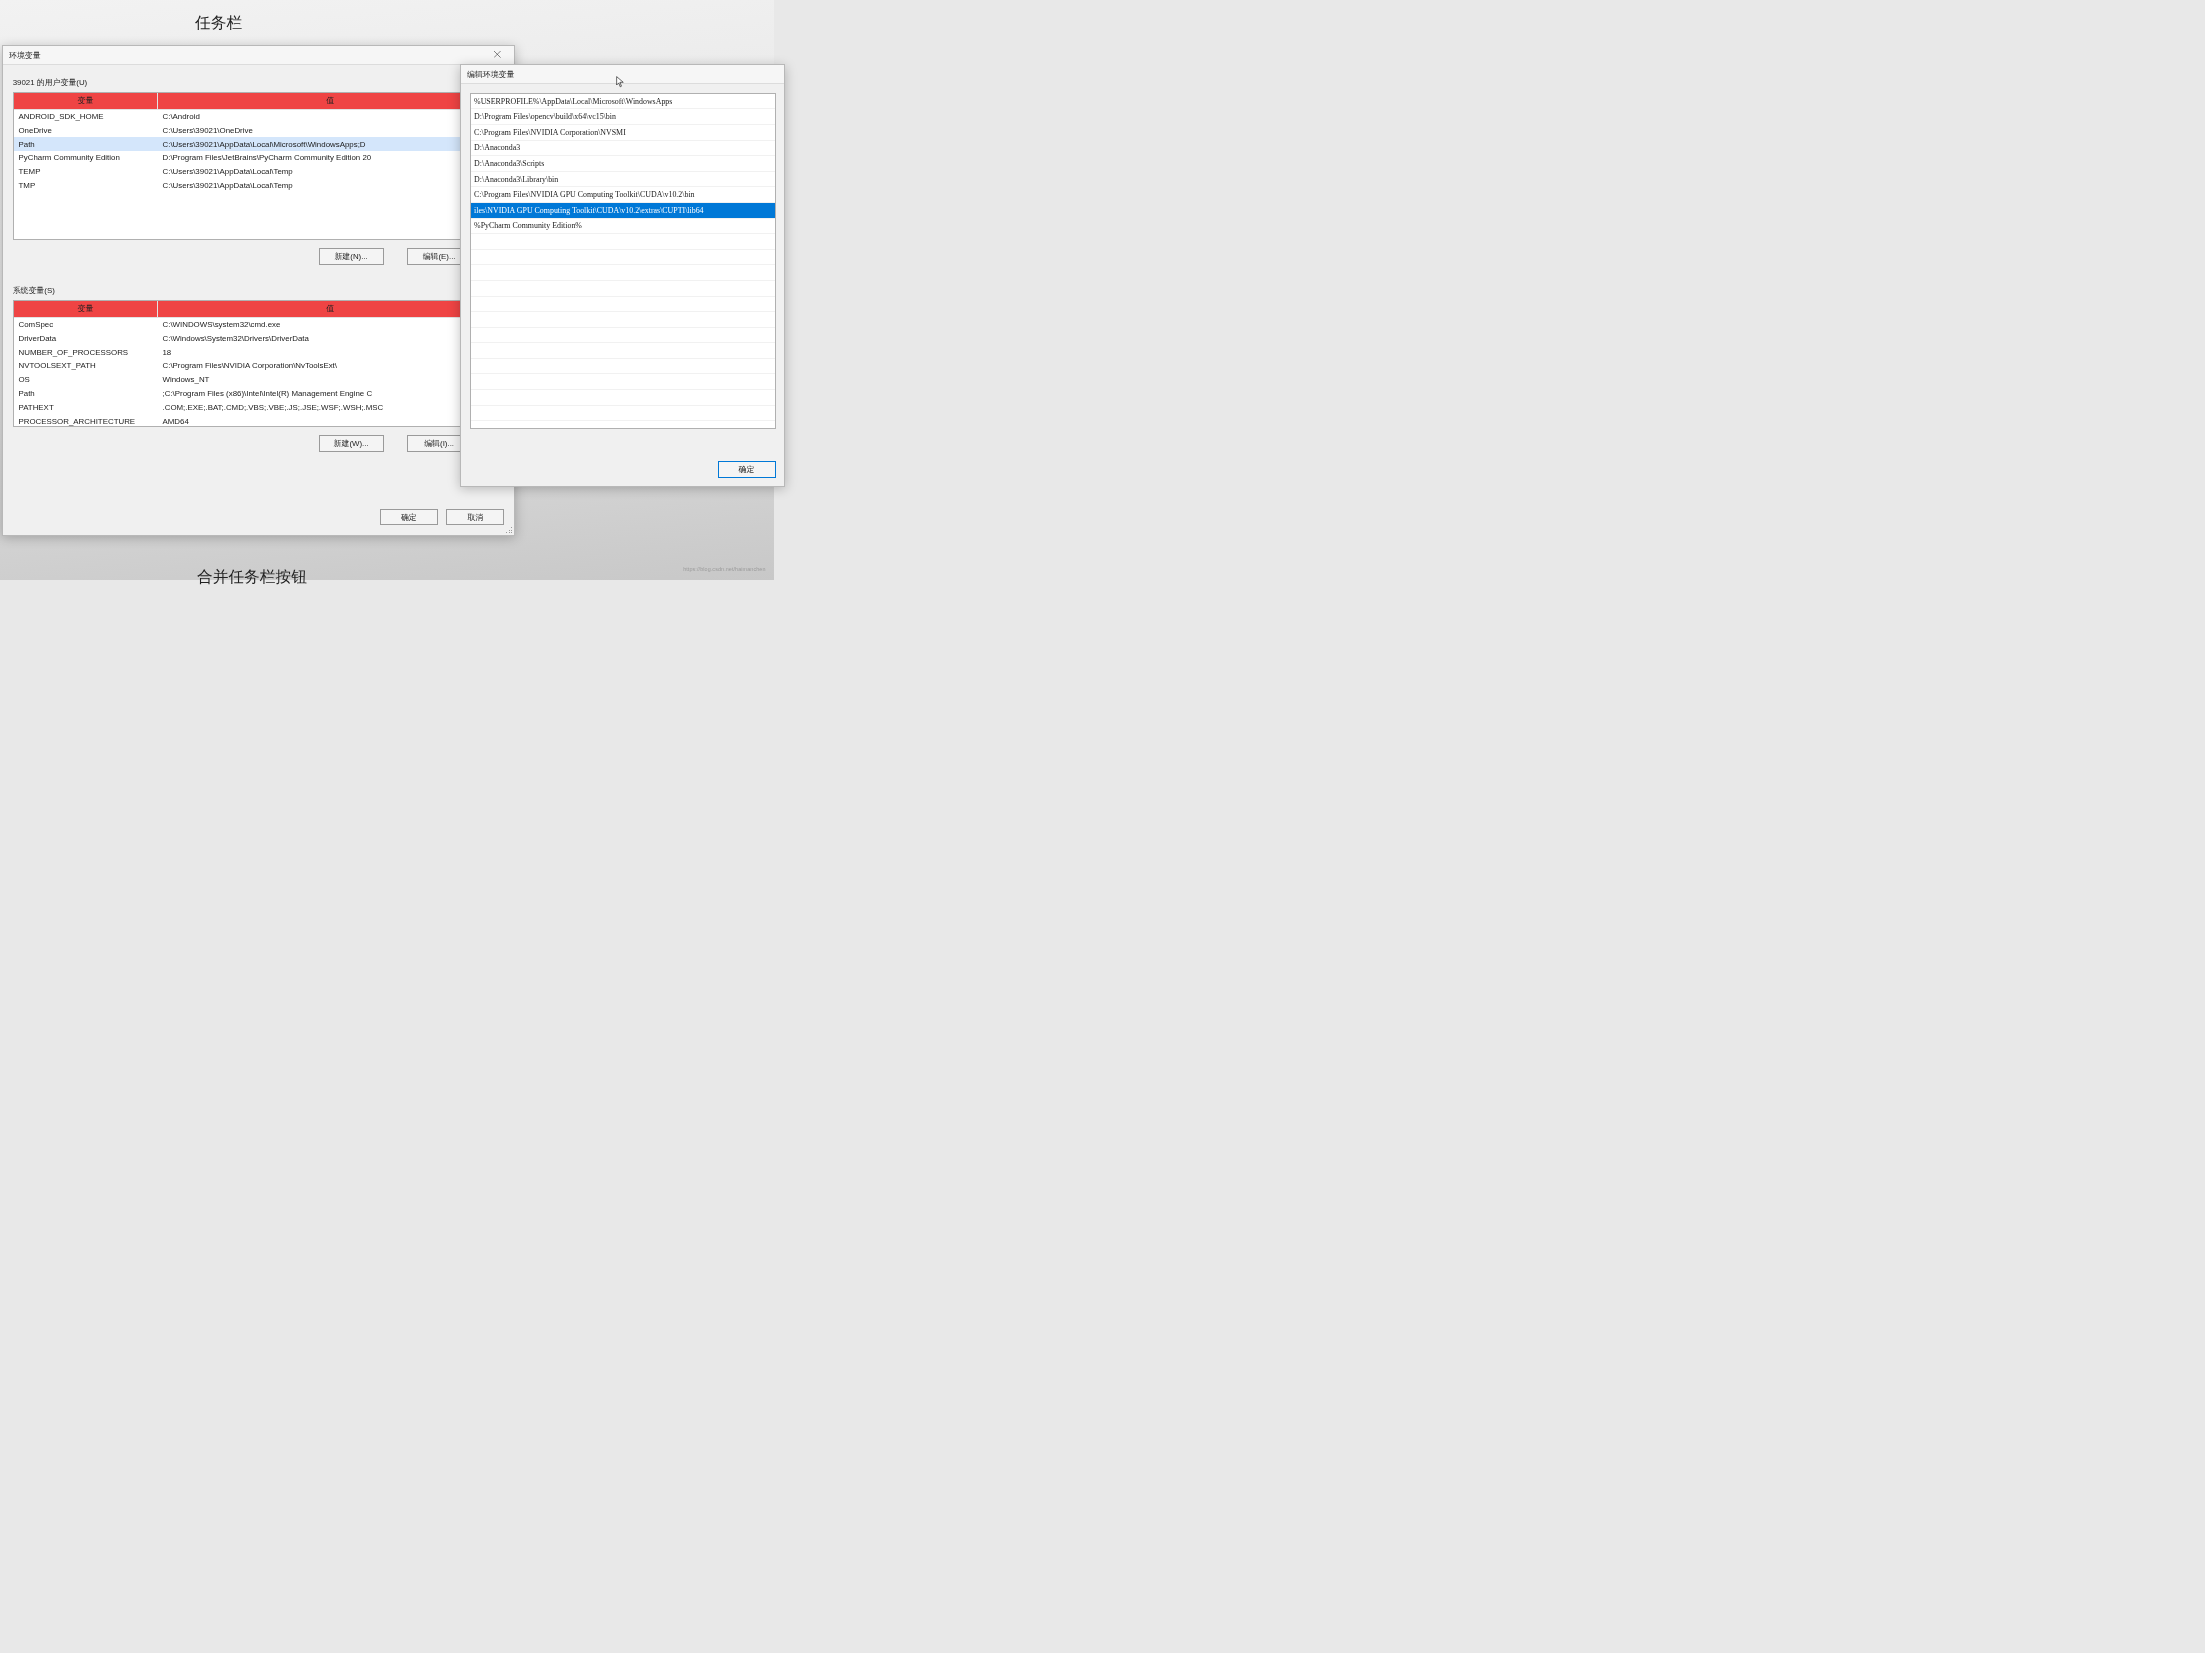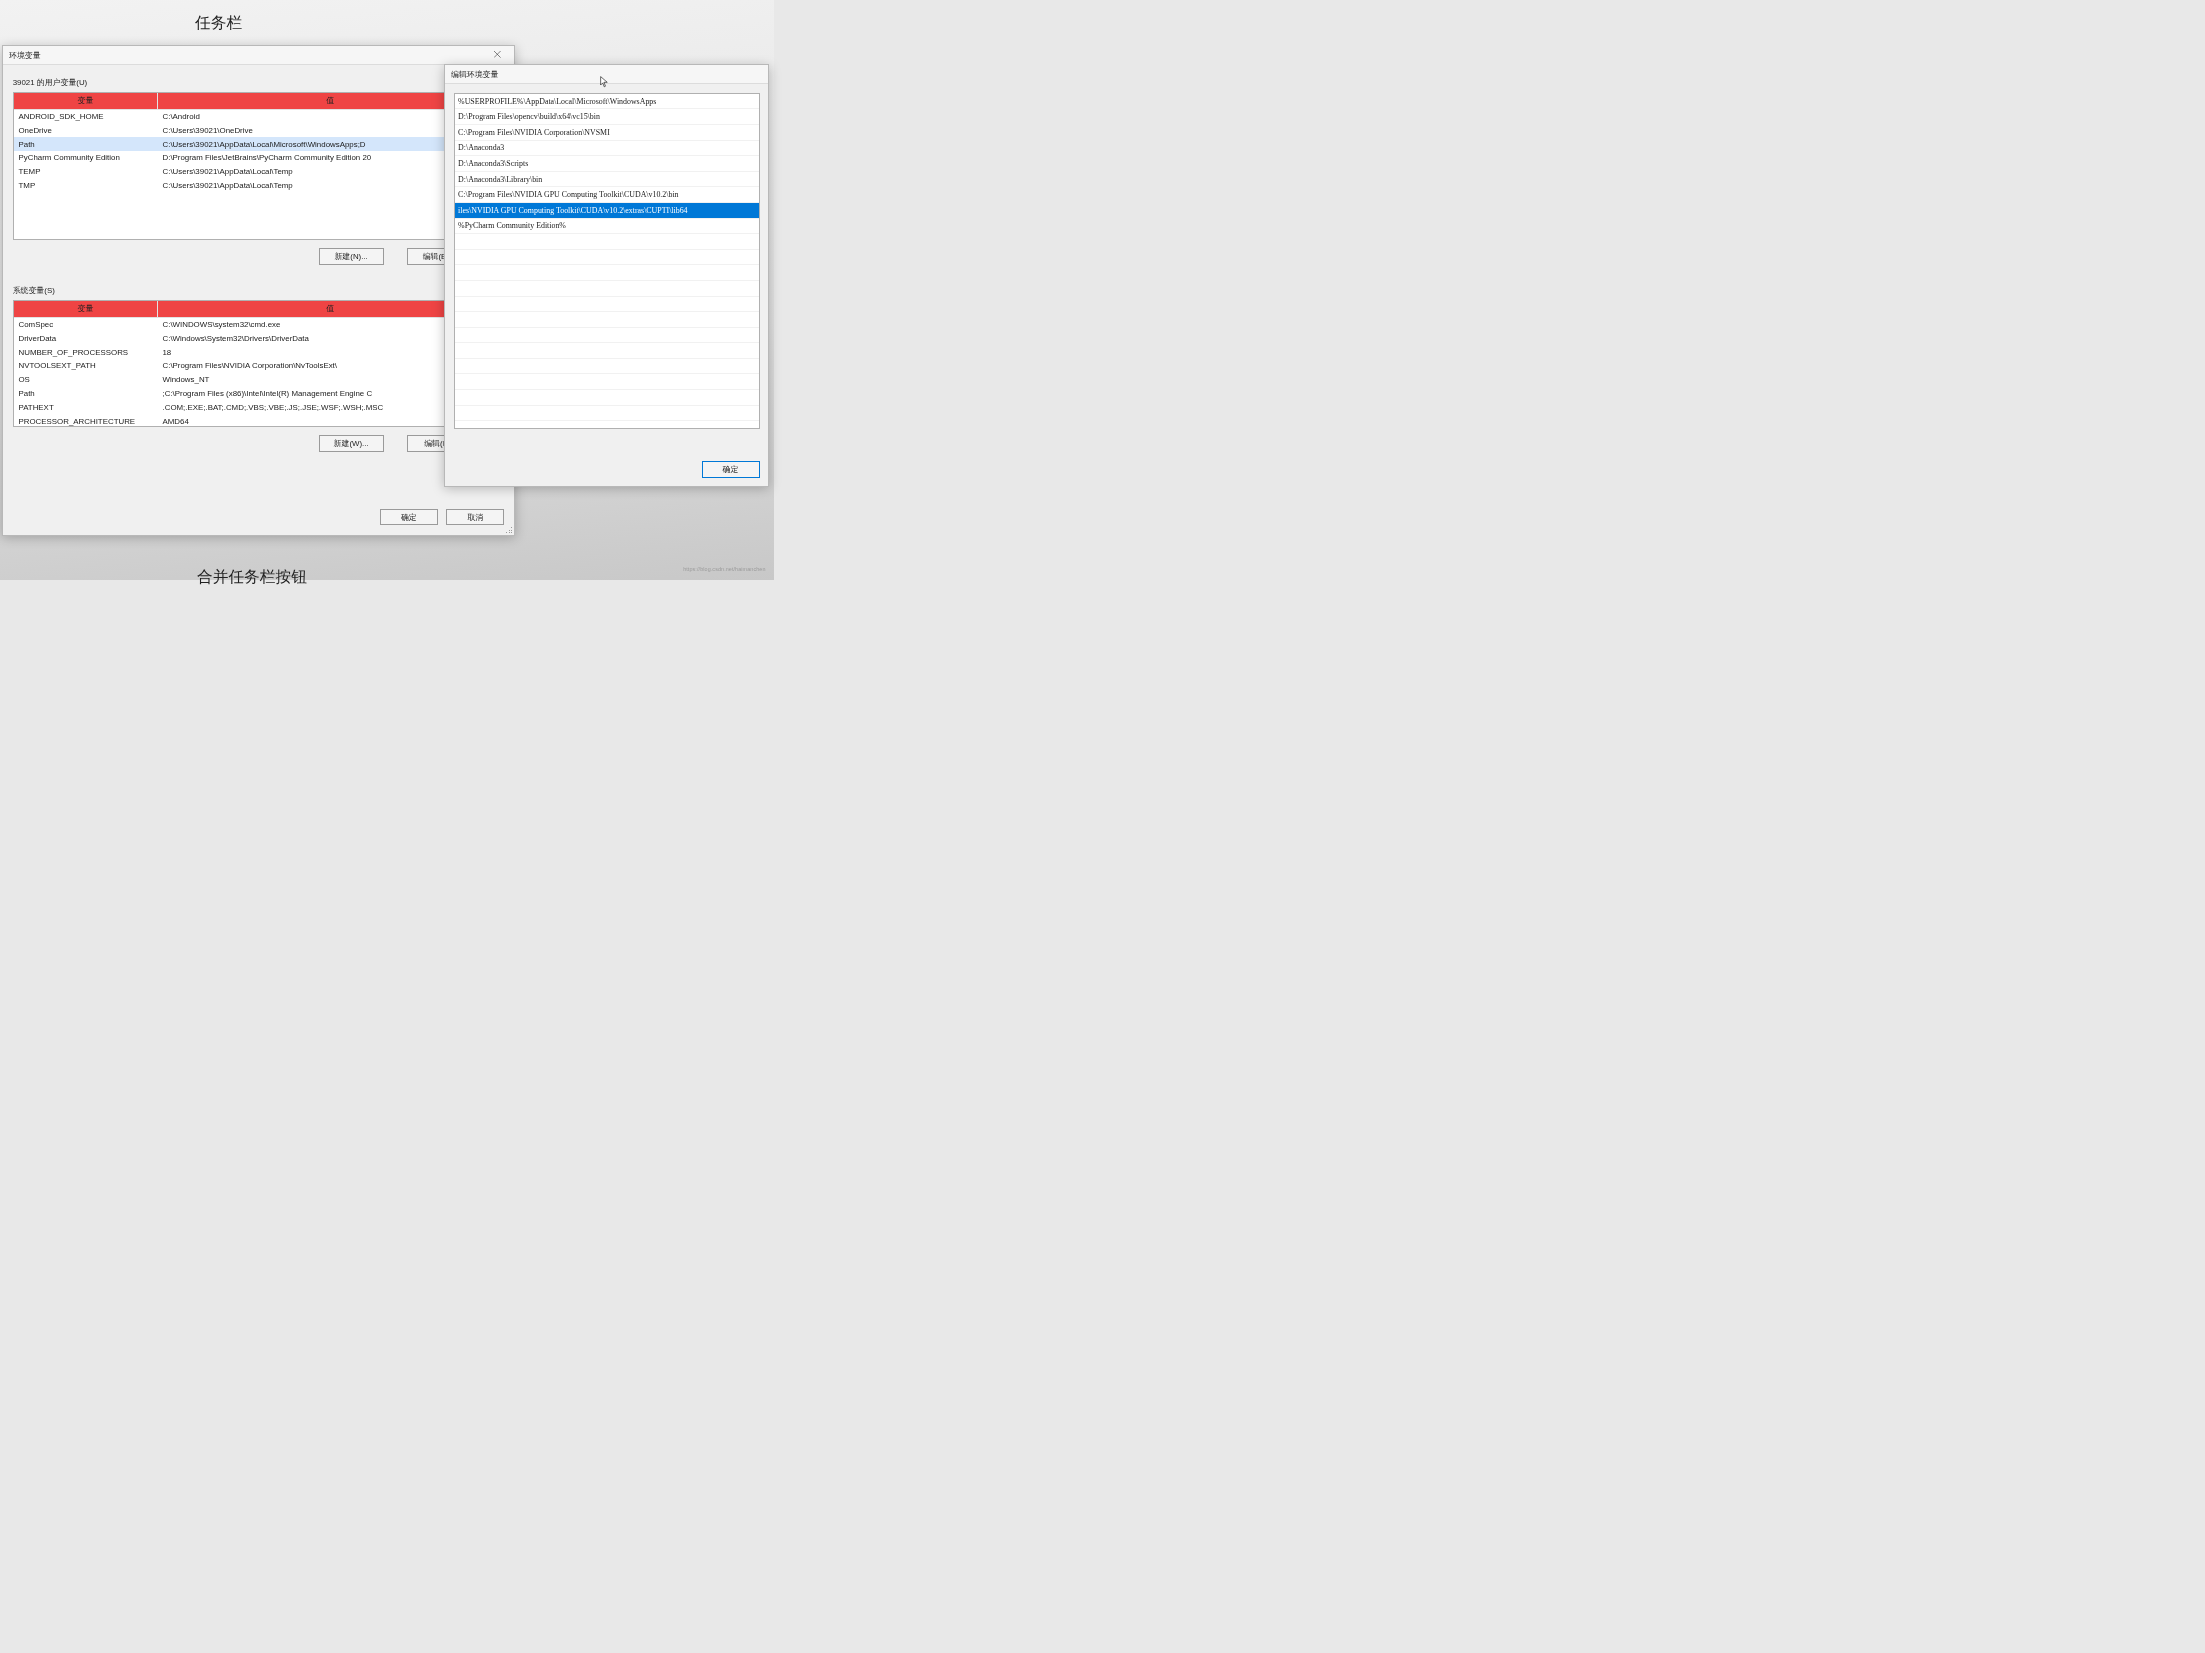--- a/index.html
+++ b/index.html
@@ -118,21 +118,21 @@
   .resize-grip {
     position: absolute; right: 1.8px; bottom: 1.8px;
     width: 7.3px; height: 7.3px;
   }
   .resize-grip span {
     position: absolute; width: 1.2px; height: 1.2px; background: #9a9a9a;
   }
 
   
   .win-edit {
-    left: 444px; top: 64px;
+    left: 460px; top: 64px;
     width: 325px; height: 423px;
     background: #f0f0f0;
   }
   .win-edit .titlebar { background: #f6f6f6; }
   .cursor {
     position: absolute; pointer-events: none;
   }
   .cursor svg { width: 9.7px; height: 12px; }
 
   .list-frame {

